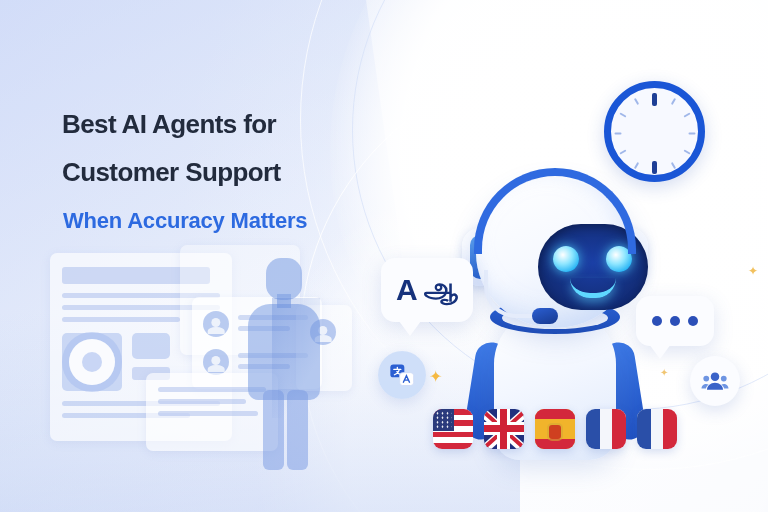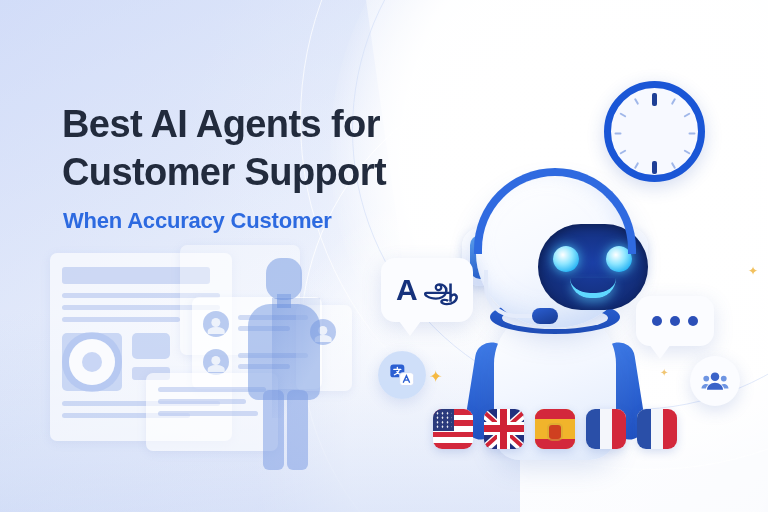--- a/index.html
+++ b/index.html
@@ -214,21 +214,21 @@
   .f-fr { background:#f4f6fb; }
   .f-fr .b { position:absolute; left:0; top:0; width:34%; height:100%; background:#2a4fa8; }
   .f-fr .r { position:absolute; right:0; top:0; width:34%; height:100%; background:#d3283c; }
 
   
   .brand { position:absolute; left:24px; top:24px; display:flex; align-items:center; gap:11px; }
   .brand-mark { width:44px; height:44px; flex:none; }
   .brand-name { font-size:30px; font-weight:700; color:#1c2538; letter-spacing:-0.3px; }
 
   .headline { position:absolute; left:62px; top:100px; width:420px;
-              font-size:38px; line-height:48px; font-weight:700; color:#222b3d; letter-spacing:-0.6px; }
+              font-size:26px; line-height:48px; font-weight:700; color:#222b3d; letter-spacing:-0.6px; }
   .subhead { position:absolute; left:63px; top:208px;
              font-size:22px; font-weight:600; color:#2d6ae0; letter-spacing:-0.2px; }
 </style>
 </head>
 <body>
 
 <div id="stage">
 
   <div class="tintL"></div>
   <div class="swoosh sw1"></div>
@@ -277,21 +277,21 @@
     <div class="ph-legL"></div>
       <div class="ph-legR"></div>
       <div class="ph-sheen"></div>
   </div>
 
 
   <div class="headline">
     <div>Best AI Agents for</div>
     <div>Customer Support</div>
   </div>
-  <div class="subhead">When Accuracy Customer</div>
+  <div class="subhead">When Accuracy Matters</div>
 
   <div class="clock">
     <div class="tick maj" style="transform:rotate(0deg);"></div>
     <div class="tick" style="transform:rotate(30deg);"></div>
     <div class="tick" style="transform:rotate(60deg);"></div>
     <div class="tick" style="transform:rotate(90deg);"></div>
     <div class="tick" style="transform:rotate(120deg);"></div>
     <div class="tick" style="transform:rotate(150deg);"></div>
     <div class="tick maj" style="transform:rotate(180deg);"></div>
     <div class="tick" style="transform:rotate(210deg);"></div>

